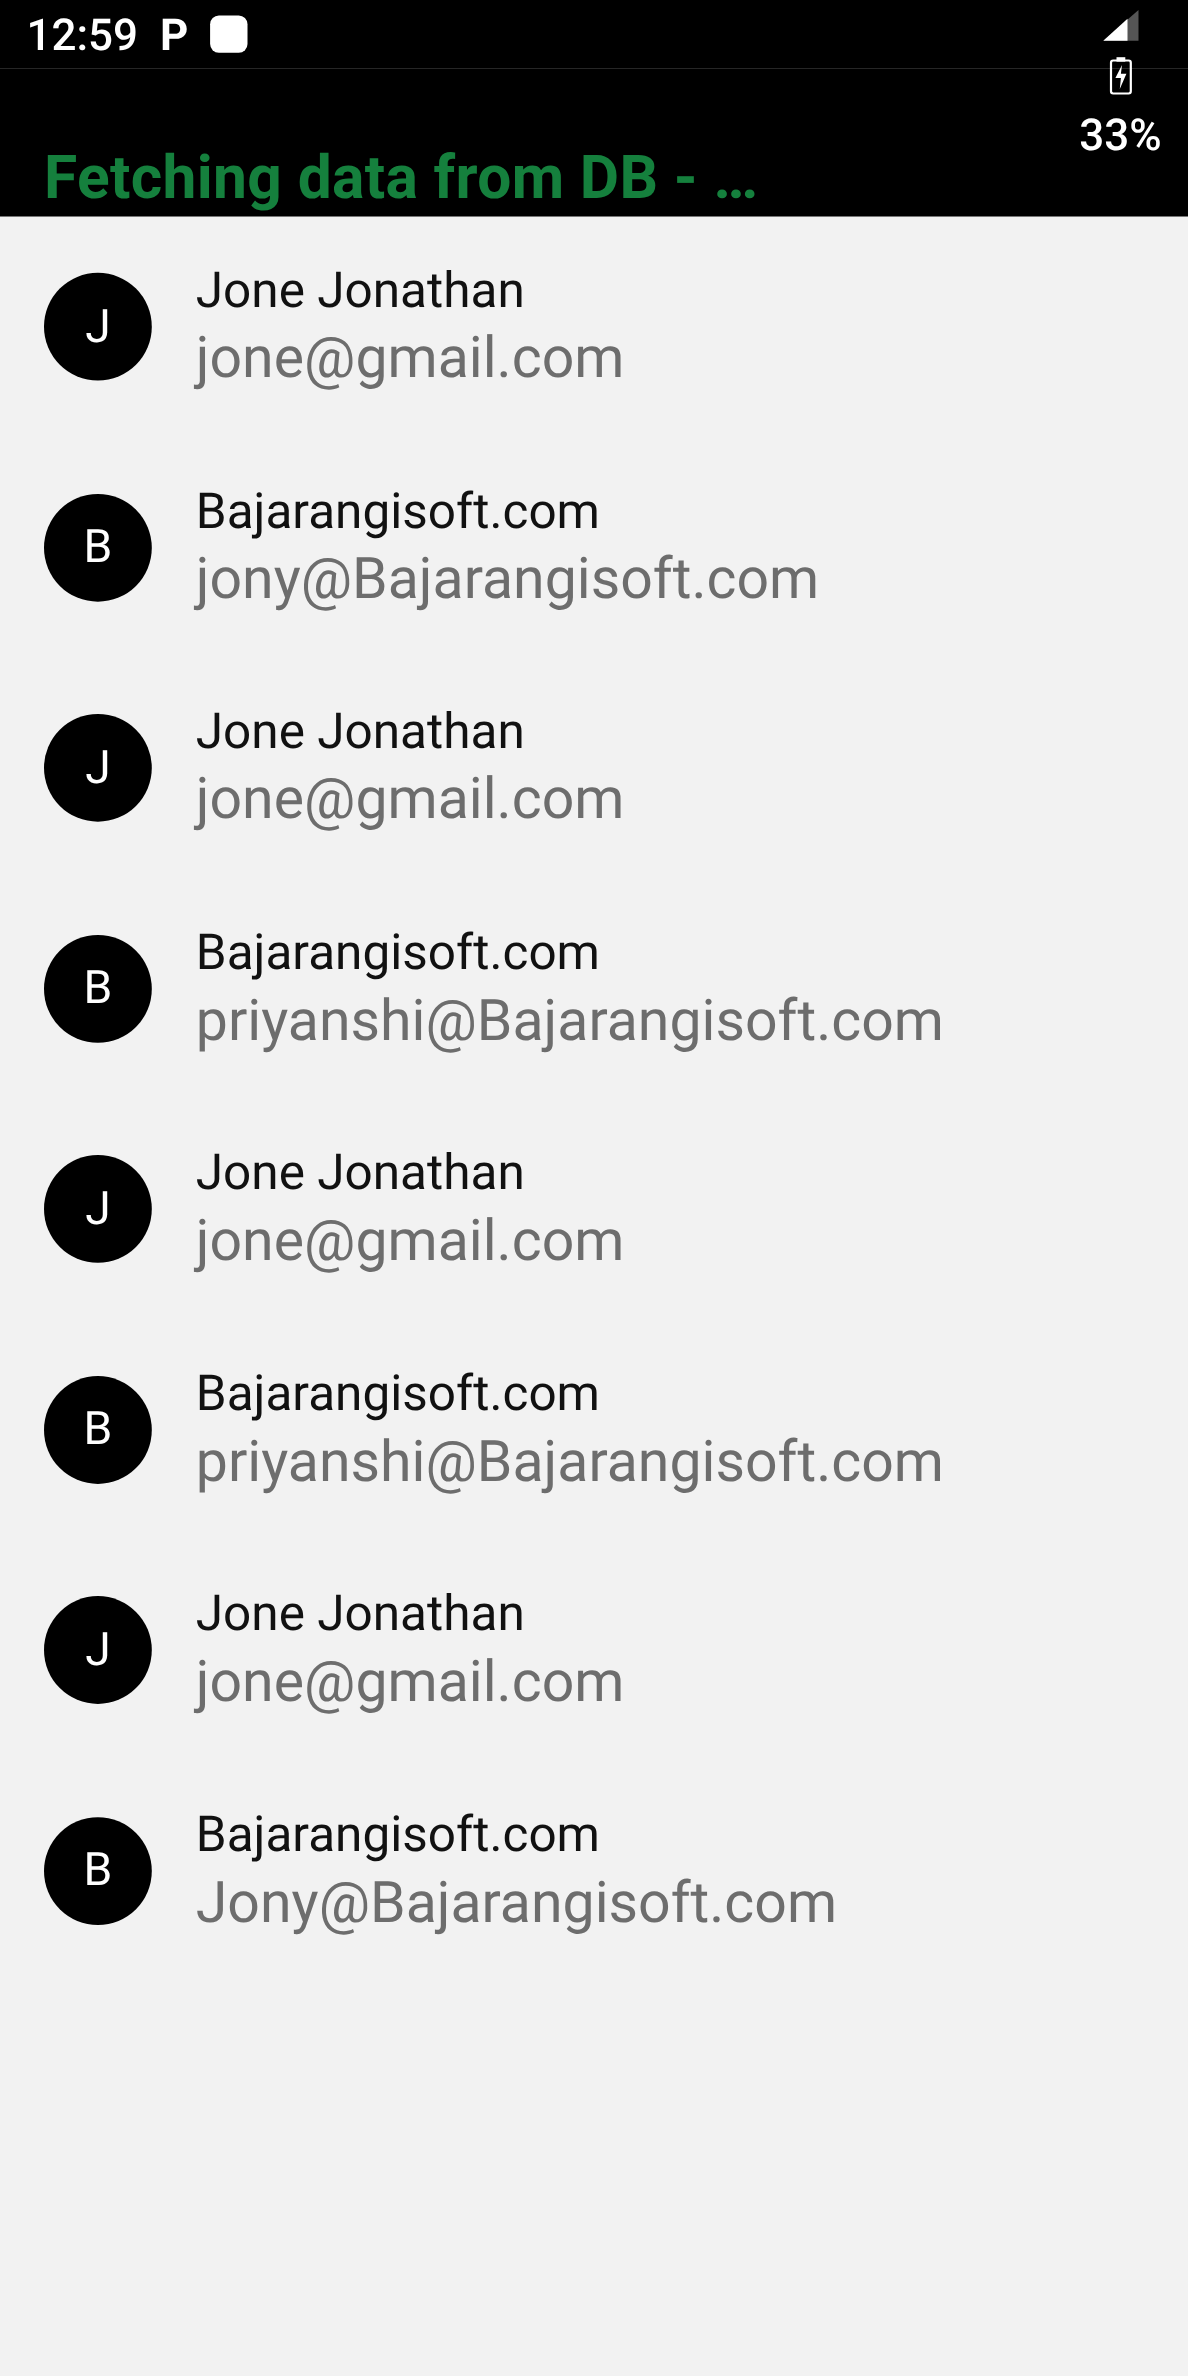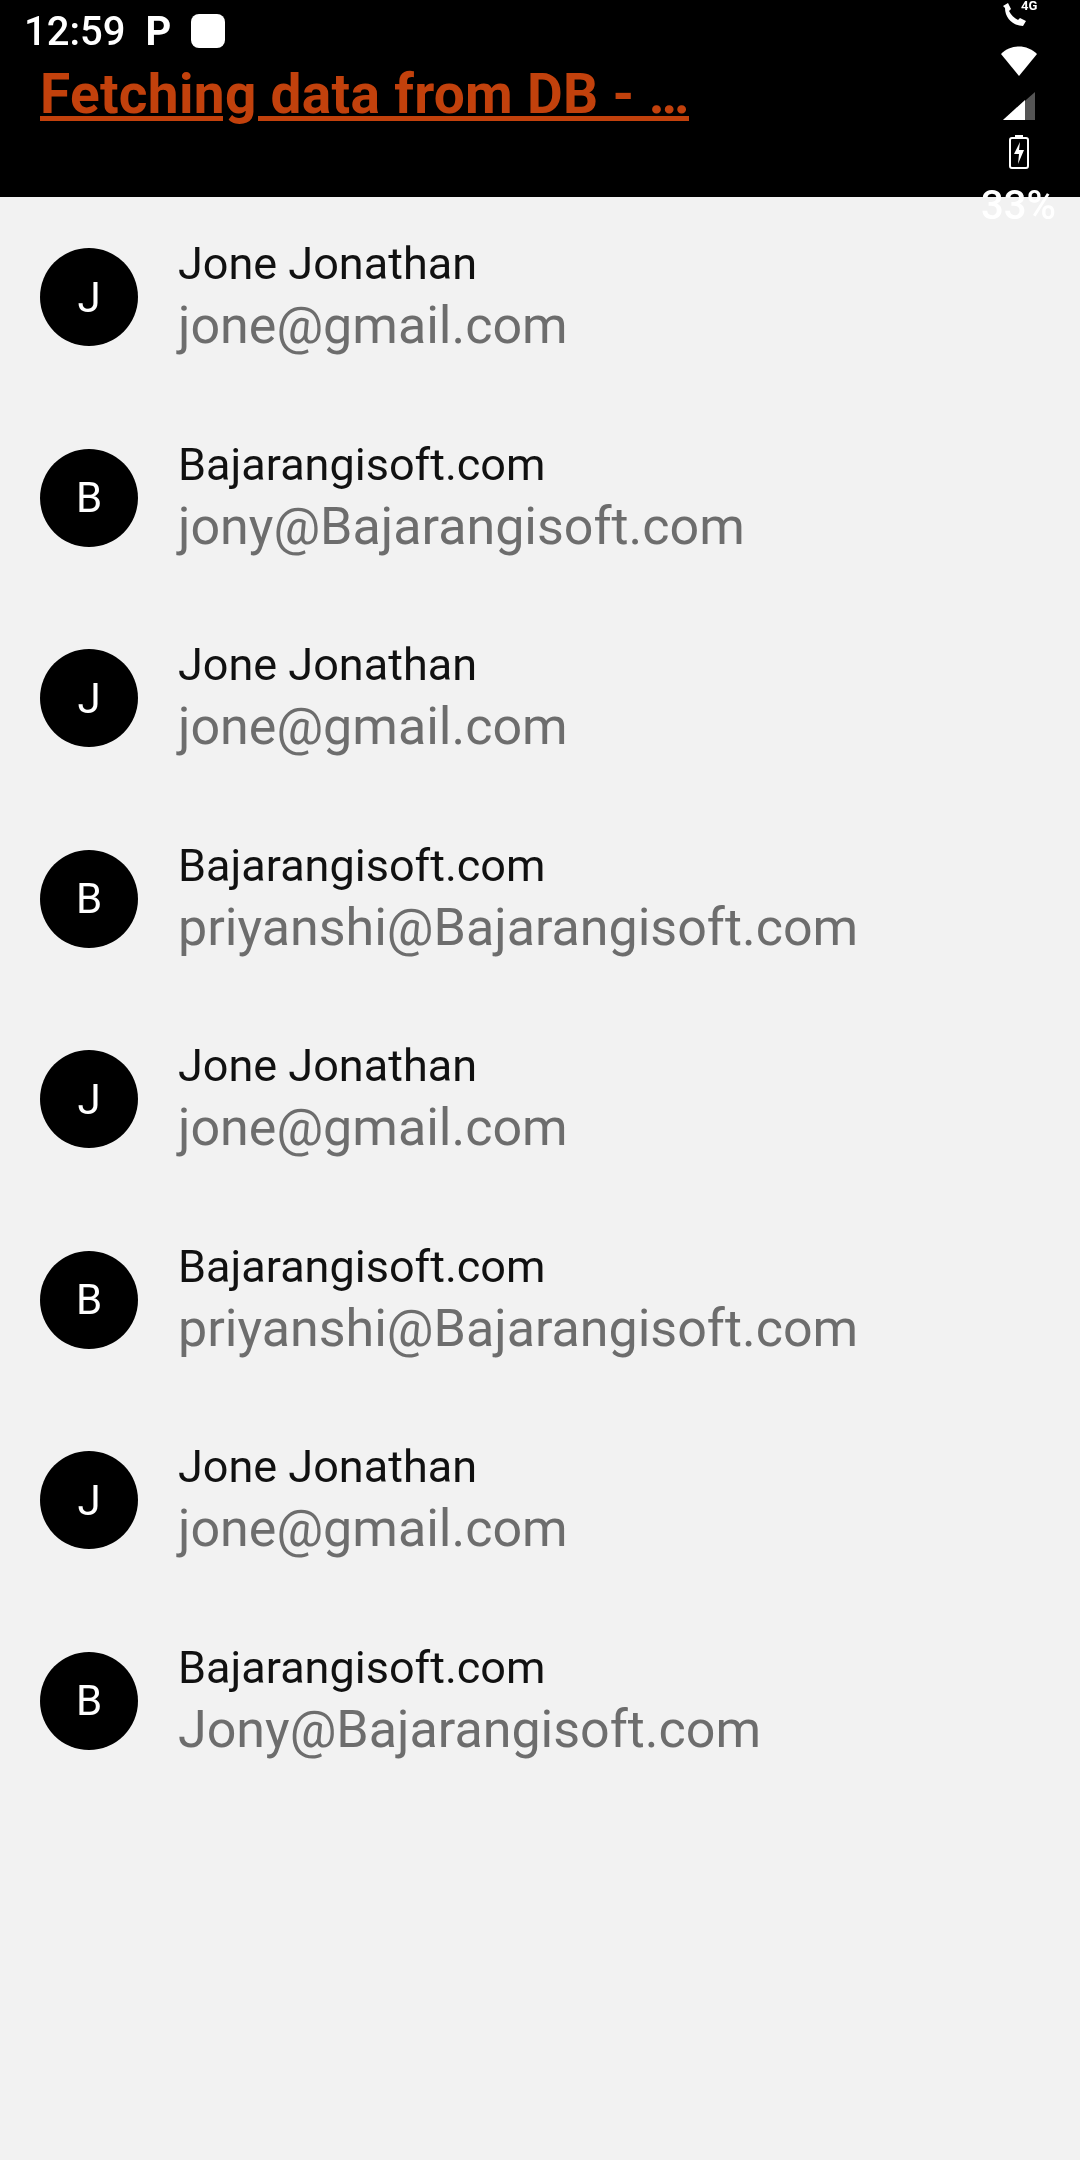--- a/index.html
+++ b/index.html
@@ -12,20 +12,21 @@
     height: 2160px;
     font-family: Roboto, -apple-system, BlinkMacSystemFont, "Segoe UI", Arial, sans-serif;
     background: #f2f2f2;
     overflow: hidden;
   }
   .status-bar {
     background: #000;
     color: #fff;
     height: 62px;
     display: flex;
+    align-items: center;
     justify-content: space-between;
     padding: 0 24px;
     font-size: 40px;
     font-weight: 500;
   }
   .status-left {
     display: flex;
     align-items: center;
     gap: 20px;
   }
@@ -44,27 +45,26 @@
     font-weight: 700;
   }
   .square-icon {
     width: 34px;
     height: 34px;
     background: #fff;
     border-radius: 8px;
   }
   .app-bar {
     background: #000;
-    color: #c2410c;
+    color: #15803d;
     height: 135px;
     display: flex;
-    align-items: flex-start;
+    align-items: flex-end;
     padding: 0 40px;
     border-bottom: 3px solid rgba(0,0,0,0.08);
-    text-decoration: underline;
   }
   .app-title {
     font-size: 55px;
     font-weight: 700;
     letter-spacing: 0.3px;
     white-space: nowrap;
     overflow: hidden;
   }
   .list {
     background: #f2f2f2;

